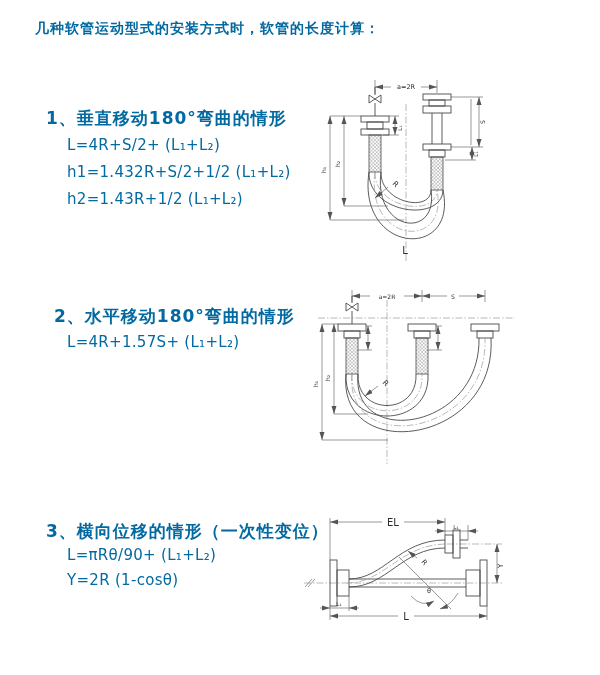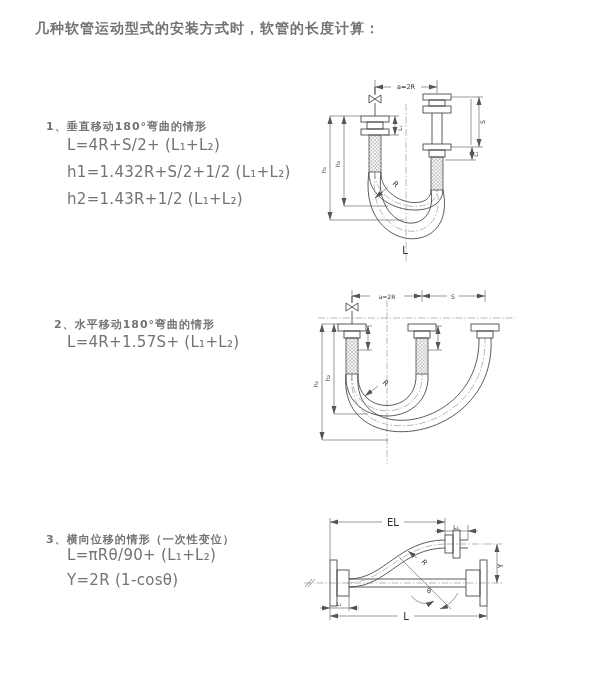--- a/index.html
+++ b/index.html
@@ -1,20 +1,20 @@
 <!DOCTYPE html>
 <html><head>
 <meta charset="utf-8">
 <style>
   html,body{margin:0;padding:0;background:#fff;}
   #page{position:relative;width:600px;height:675px;background:#ffffff;overflow:hidden;
-        font-family:"DejaVu Sans","Liberation Sans",sans-serif;color:#737373;}
+        font-family:"DejaVu Sans","Liberation Sans",sans-serif;color:#0369a1;}
   .abs{position:absolute;white-space:nowrap;}
   .title{font-size:14px;font-weight:bold;letter-spacing:1px;}
-  .heading{font-size:11px;font-weight:bold;letter-spacing:1px;margin-top:12px;}
+  .heading{font-size:17px;font-weight:bold;letter-spacing:1px;}
   .formula{font-size:15px;font-weight:500;letter-spacing:0.3px;text-align:center;}
   svg{overflow:visible;}
   svg text{font-family:"DejaVu Sans","Liberation Sans",sans-serif;fill:#2b2b2b;}
   .ln{stroke:#4a4a4a;stroke-width:0.9;fill:none;}
   .dim{stroke:#555;stroke-width:0.6;fill:none;}
   .chain{stroke:#8a8a8a;stroke-width:0.6;fill:none;stroke-dasharray:7 2 1.5 2;}
   .braid{stroke:#4a4a4a;stroke-width:0.8;}
   .wbg{fill:#ffffff;stroke:none;}
 </style>
 </head>

